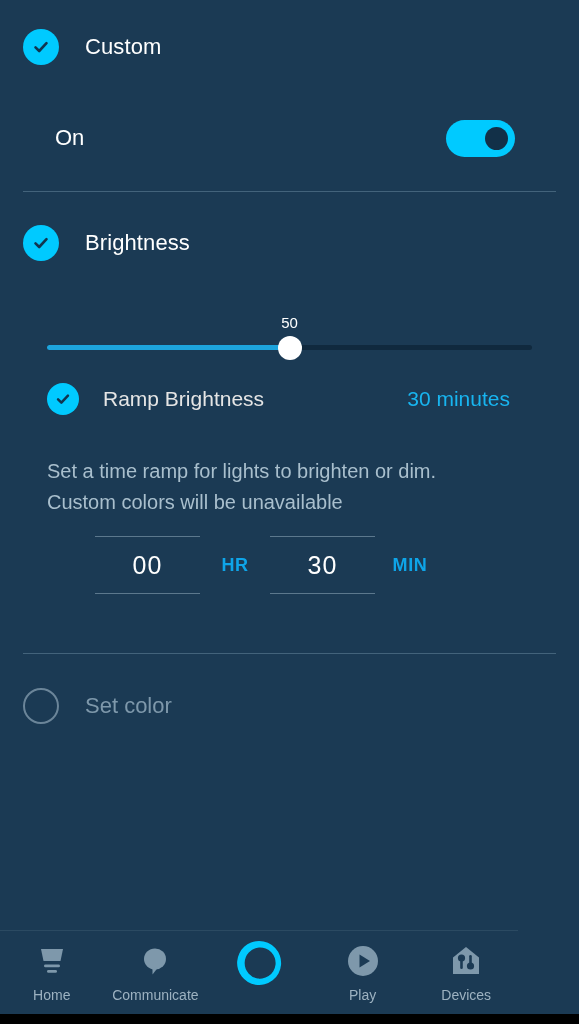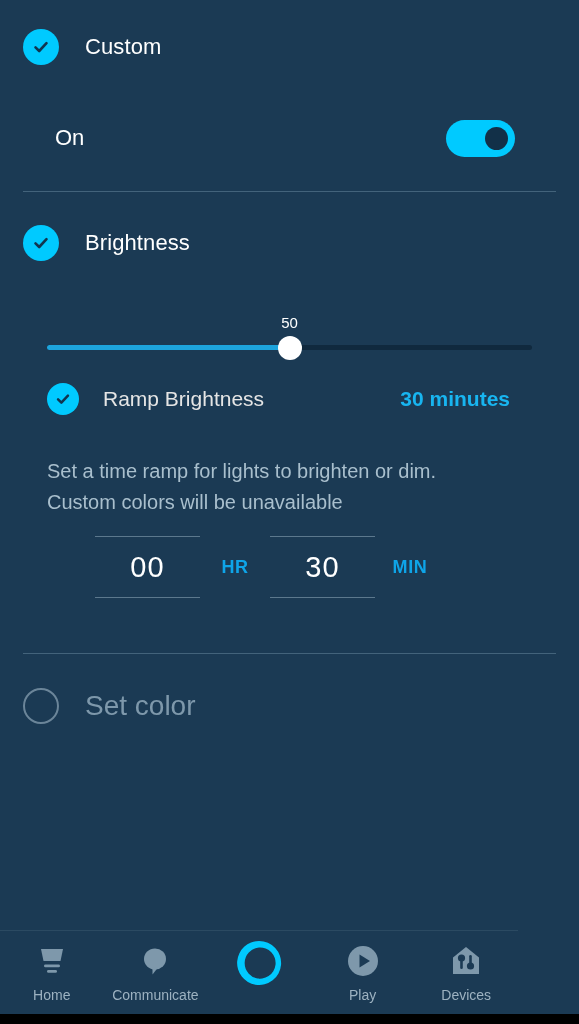--- a/index.html
+++ b/index.html
@@ -160,21 +160,20 @@
     color: #e5e5e5;
     margin-left: 24px;
     white-space: nowrap;
   }
   #ramp-duration {
     margin-left: auto;
     font-size: 21px;
     color: #18b5f0;
     white-space: nowrap;
     padding-right: 22px;
-    font-weight: bold;
   }
 
   #ramp-description {
     position: absolute;
     left: 47px; top: 456px;
     width: 460px;
     font-size: 20px;
     line-height: 31px;
     color: #a9bfcd;
   }
@@ -185,21 +184,21 @@
     left: 95px; top: 536px;
     display: flex;
     align-items: center;
   }
   .time-field {
     width: 105px;
     padding: 14px 0 13px;
     border-top: 1px solid #5c788d;
     border-bottom: 1px solid #5c788d;
     text-align: center;
-    font-size: 29px;
+    font-size: 25px;
     color: #ffffff;
     letter-spacing: 1px;
   }
   .time-unit {
     width: 70px;
     text-align: center;
     font-size: 18px;
     font-weight: 600;
     letter-spacing: .6px;
     color: #0ea5e9;
@@ -207,21 +206,21 @@
 
   
   #set-color-row {
     position: absolute;
     left: 23px; top: 688px;
     display: flex;
     align-items: center;
     gap: 26px;
   }
   #set-color-label {
-    font-size: 28px;
+    font-size: 22px;
     color: #7e98ab;
   }
 
   
   #bottom-nav {
     position: absolute;
     left: 0; bottom: 10px;
     width: 518px;
     height: 84px;
     background: #1b3a54;

